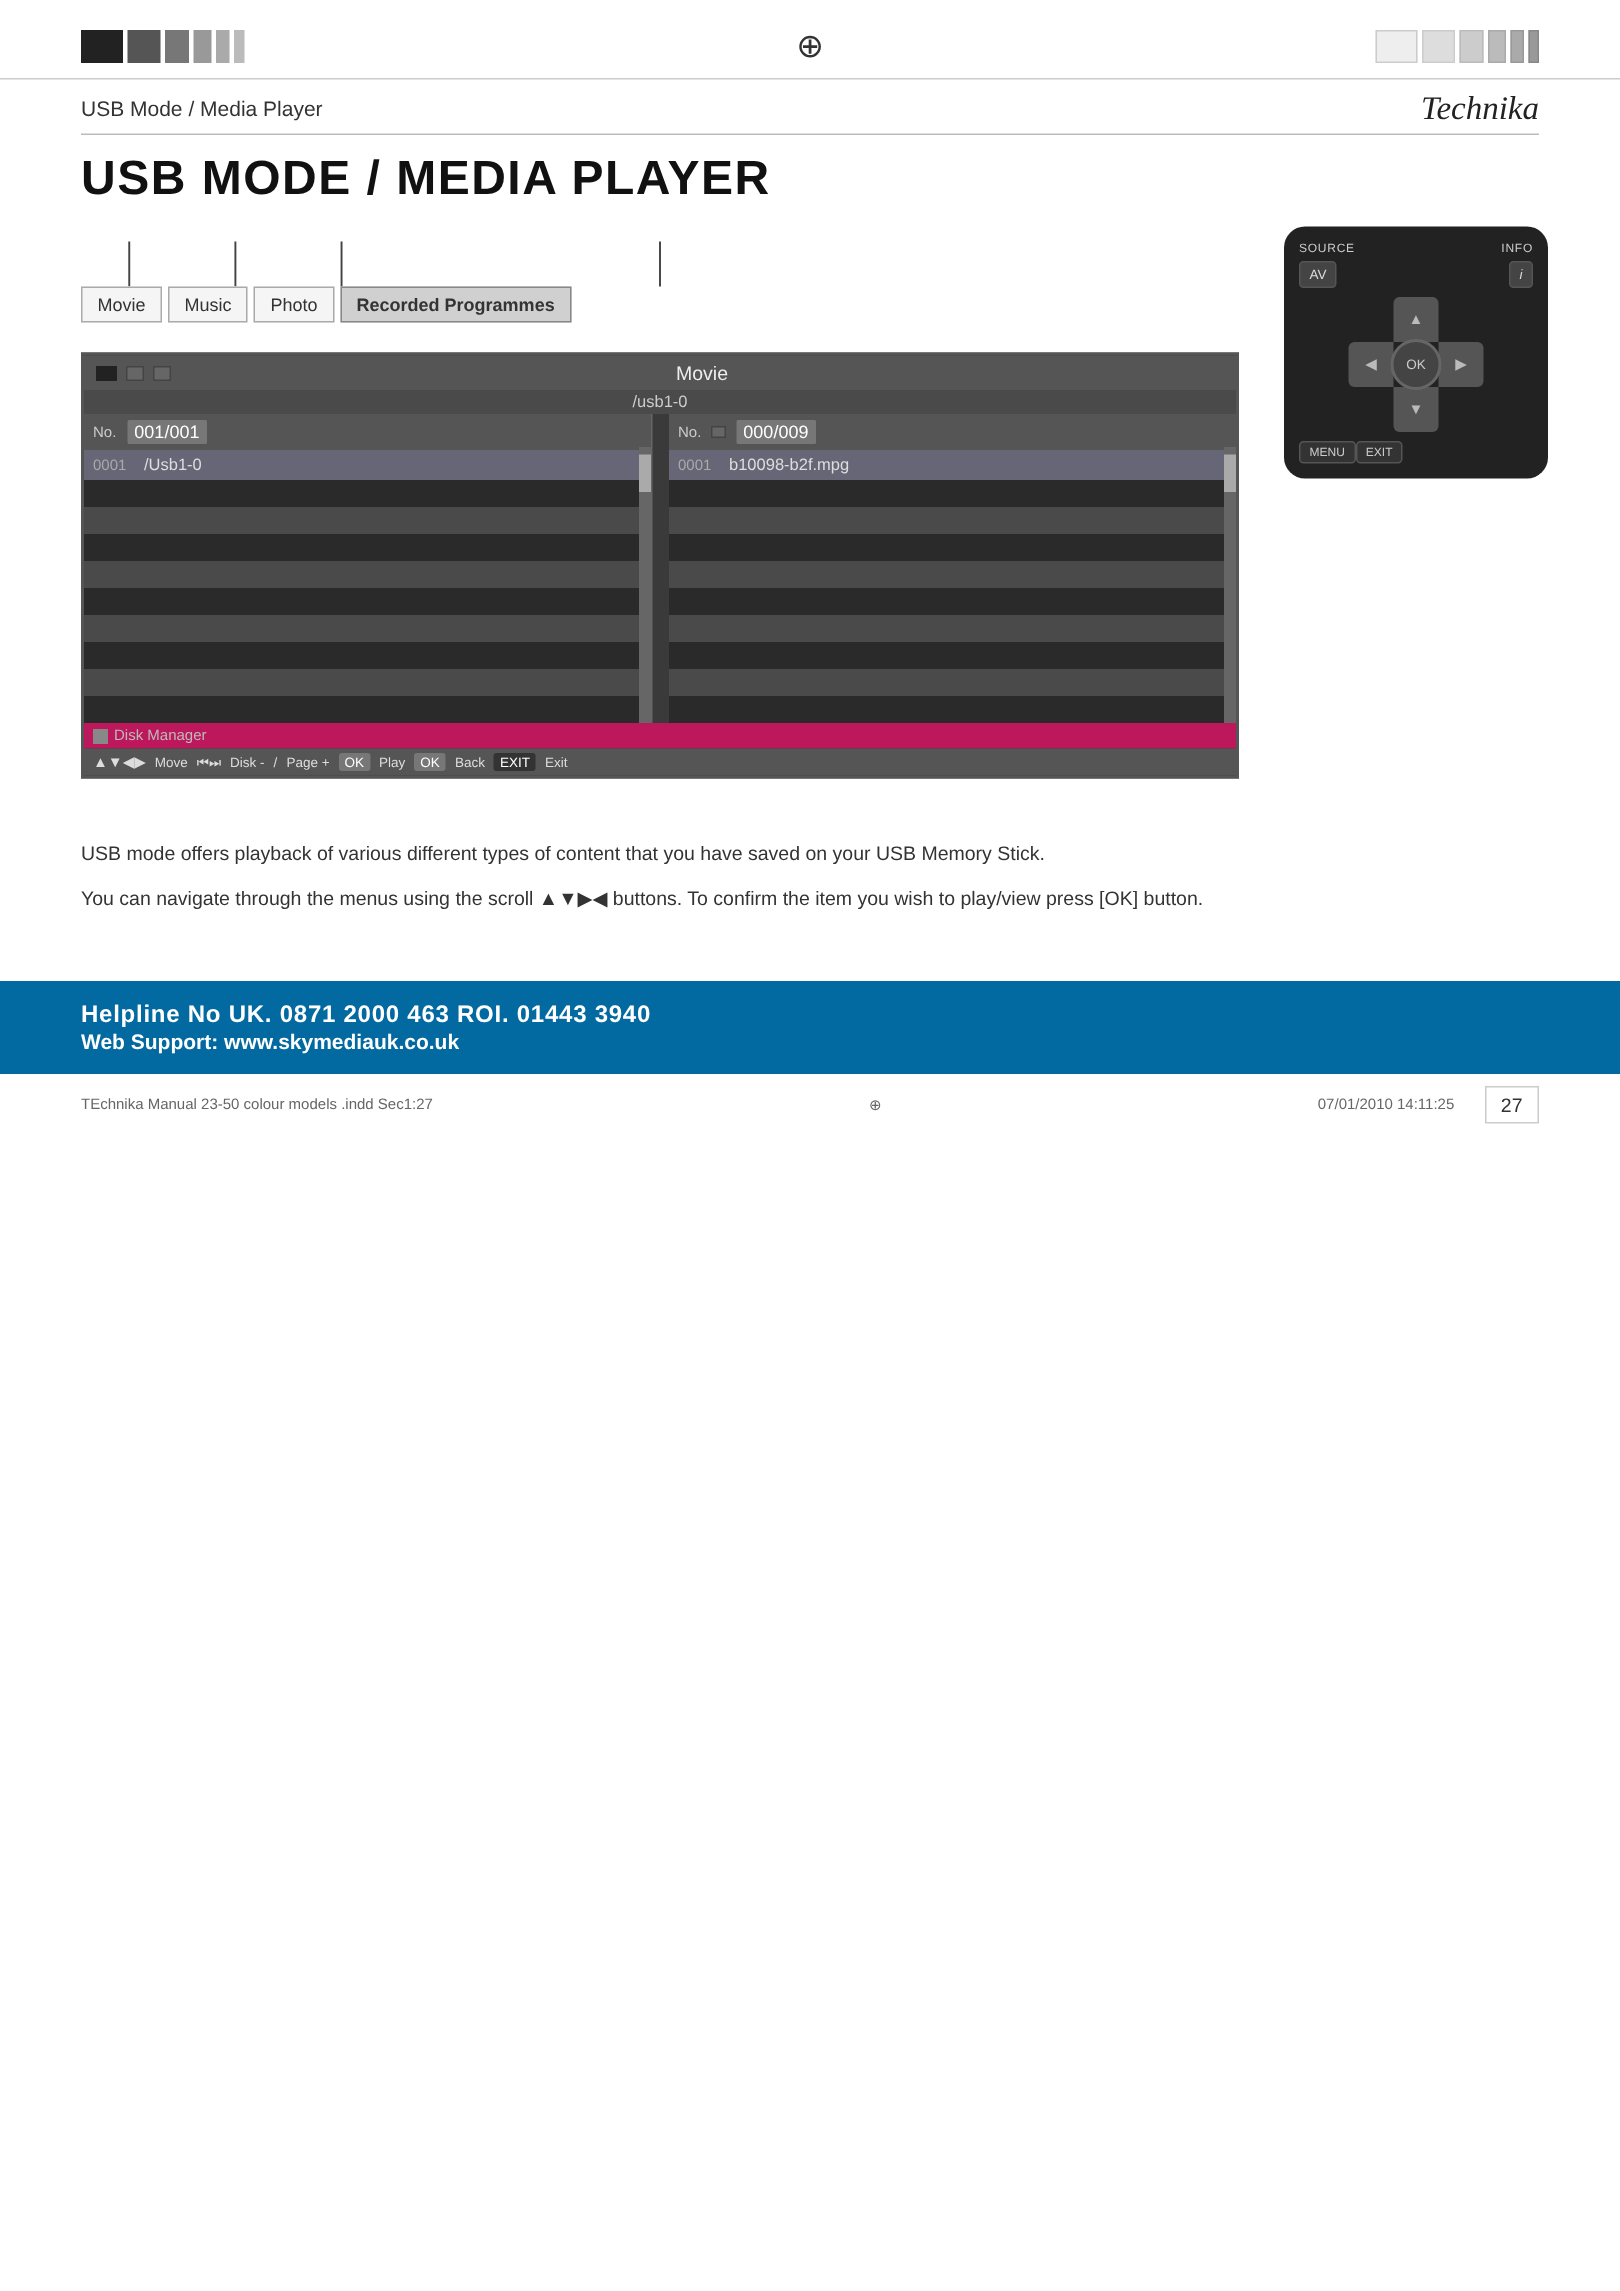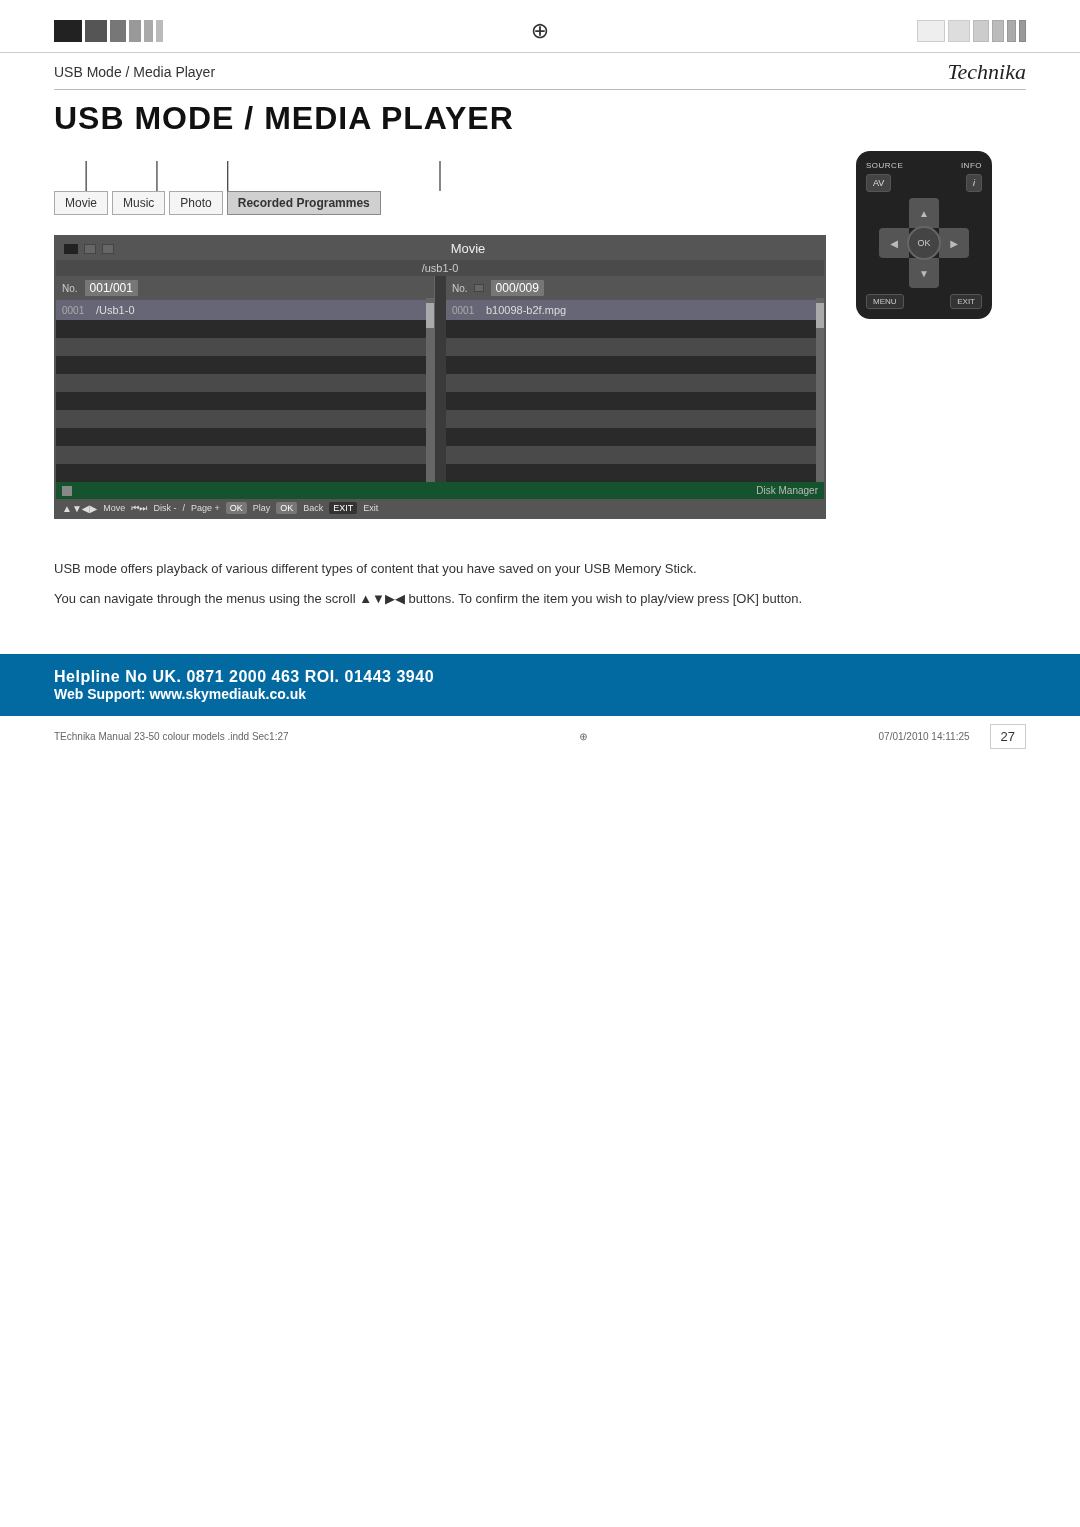--- a/index.html
+++ b/index.html
@@ -224,25 +224,25 @@
       height: 18px;
       background: #2a2a2a;
     }
 
     .gray-row {
       height: 18px;
       background: #4a4a4a;
     }
 
     .screen-bottom-bar {
-      background: #14532d;
+      background: #be185d;
       padding: 3px 6px;
       display: flex;
       align-items: center;
-      justify-content: space-between;
+      justify-content: flex-start;
       font-size: 10px;
       color: #bbb;
       gap: 4px;
     }
 
     .disk-square {
       width: 10px;
       height: 10px;
       background: #888;
       display: inline-block;
@@ -278,21 +278,21 @@
     
     .remote-container {
       width: 180px;
       flex-shrink: 0;
     }
 
     .remote-body {
       background: #222;
       border-radius: 14px;
       padding: 10px;
-      width: 136px;
+      width: 176px;
       margin-left: 10px;
     }
 
     .remote-top-labels {
       display: flex;
       justify-content: space-between;
       margin-bottom: 4px;
     }
 
     .remote-label {
@@ -373,21 +373,21 @@
       color: #ccc;
     }
 
     .arrow-sym {
       color: #bbb;
       font-size: 10px;
     }
 
     .remote-bottom-labels {
       display: flex;
-      justify-content: space-between;
+      justify-content: flex-start;
       margin-top: 6px;
     }
 
     .remote-bottom-btn {
       background: #333;
       border: 1px solid #555;
       color: #ccc;
       font-size: 8px;
       padding: 2px 6px;
       border-radius: 3px;

